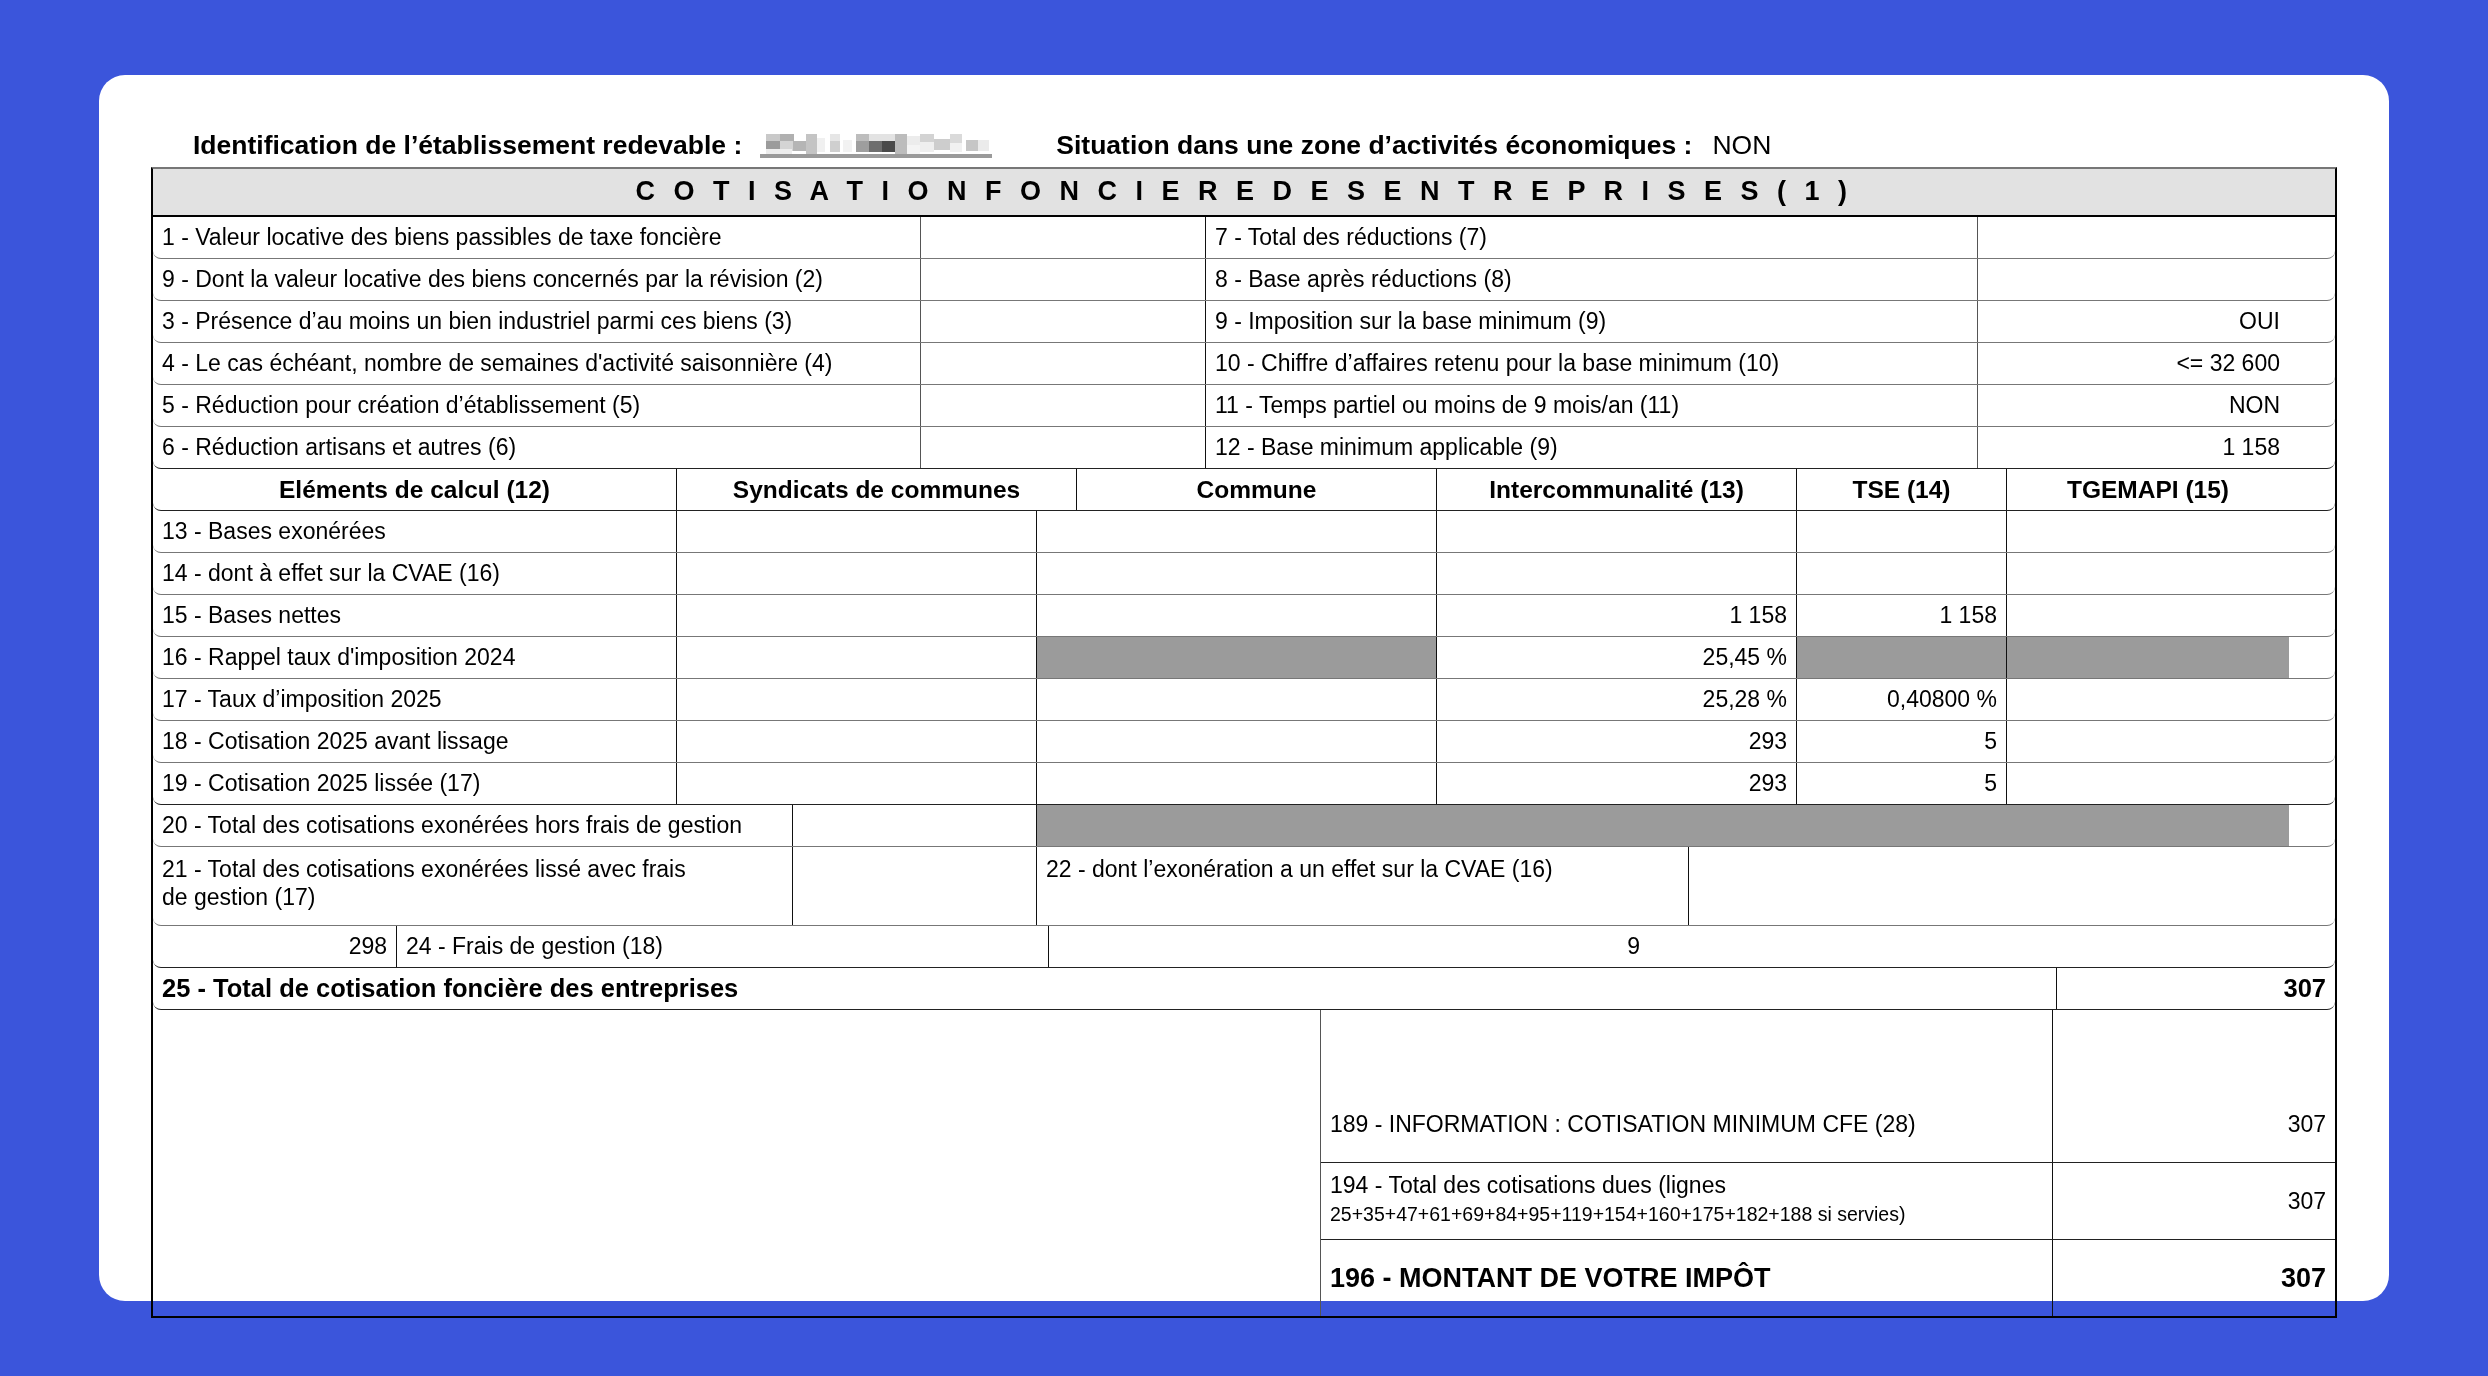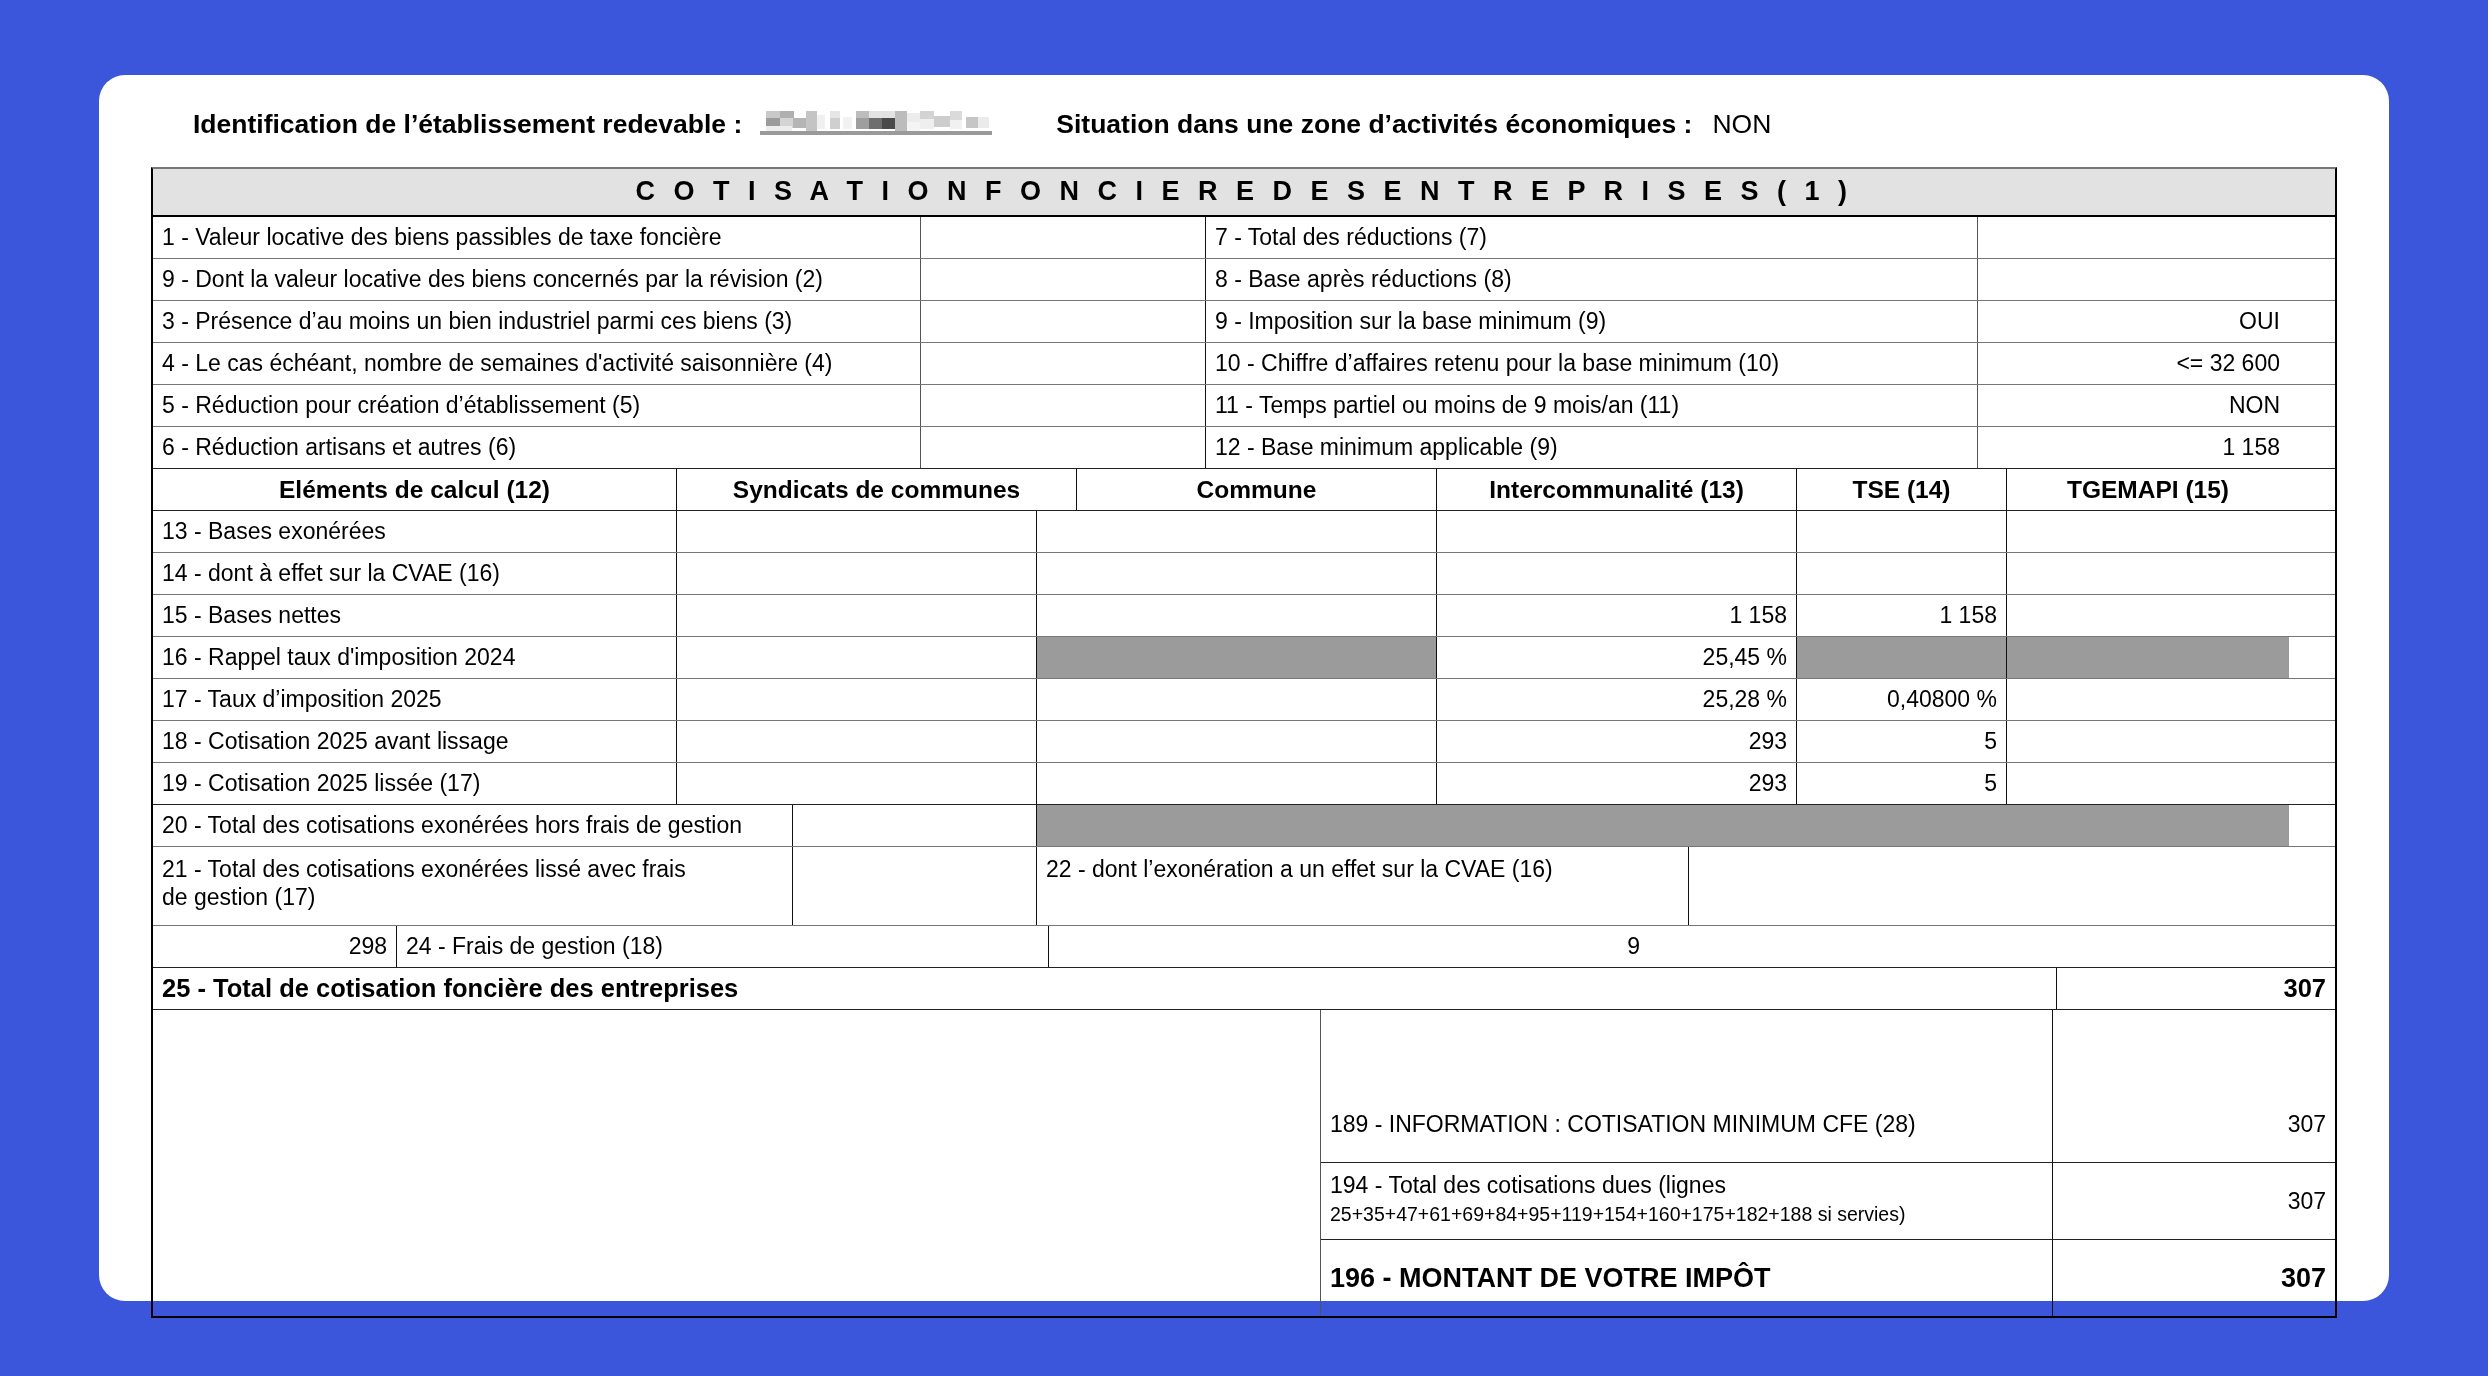--- a/index.html
+++ b/index.html
@@ -19,20 +19,21 @@
     height: 1226px;
     background: #ffffff;
     border-radius: 26px;
     padding: 34px 52px 40px 52px;
     position: relative;
   }
 
   
   .hdr {
     display: flex;
+    align-items: flex-end;
     height: 52px;
     padding-left: 42px;
     margin-bottom: 6px;
   }
   .hdr-label {
     font-size: 26.5px;
     font-weight: bold;
     color: #000;
     white-space: nowrap;
   }
@@ -67,21 +68,21 @@
     background: #e2e2e2;
     text-align: center;
     font-size: 27px;
     font-weight: bold;
     letter-spacing: 5.5px;
     padding: 7px 0 8px 0;
     border-bottom: 2px solid #000;
     color: #000;
   }
 
-  .row { display: flex; width: 100%; }
+  .row { display: flex; width: 100%; border-radius: 8px; }
   .cell {
     font-size: 23px;
     color: #000;
     padding: 4px 9px 4px 9px;
     display: flex;
     align-items: center;
     min-height: 41px;
     overflow: hidden;
     white-space: nowrap;
   }

